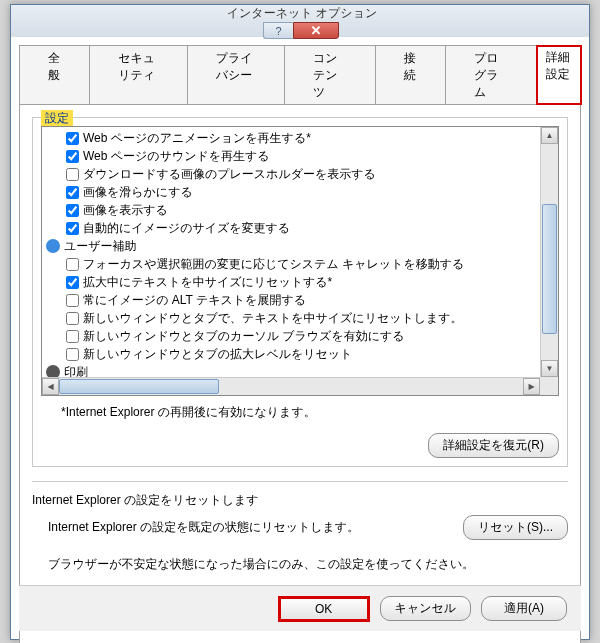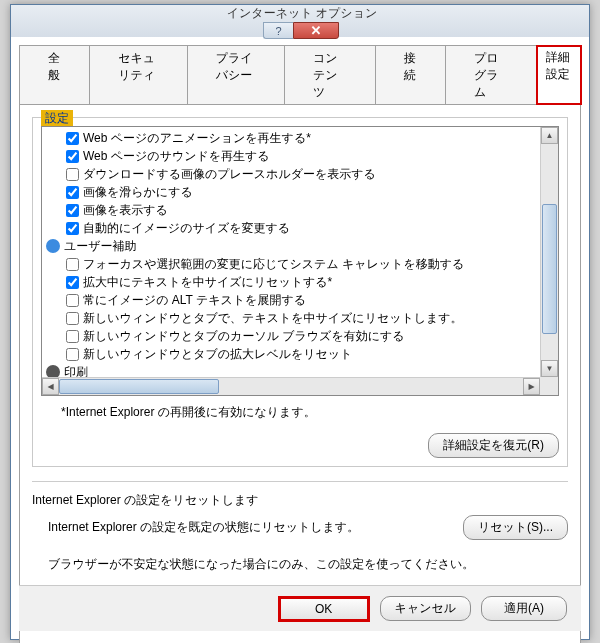--- a/index.html
+++ b/index.html
@@ -13,21 +13,21 @@
 .btn-close { width: 46px; background: linear-gradient(#e67a72,#c84b40); border:1px solid #8a3028; color:#fff; font-size:13px; font-weight:bold;}
 .btn-help{border-radius:0 0 0 3px;border-right:none}
 .btn-close{border-radius:0 0 3px 0}
 .client { position: absolute; left: 8px; top: 40px; right: 8px; bottom: 8px; }
 .tabs { display: flex; }
 .tab { padding: 4px 28px; font-size: 12px; border:1px solid #a0a0a0; border-bottom:none; background: #f4f4f4; margin-right:-1px; cursor:pointer;}
 .tab.active { background: #fff; position: relative; z-index:2;}
 .tab-hl { border:2px solid #d40000; padding:2px 8px;}
 .panel { border:1px solid #a0a0a0; margin-top:-1px; padding:12px; height: 548px; background:#fff; position:relative;}
 .groupbox { border:1px solid #c9c9c9; padding:8px; position:relative;}
-.group-label { position:absolute; top:-8px; left:8px; background:#eab308; padding:0 4px; font-size:12px; color:#003399;}
+.group-label { position:absolute; top:-8px; left:8px; background:#fde047; padding:0 4px; font-size:12px; color:#003399;}
 .setting-scroll { position:relative; border:1px solid #888; background:#fff; height:270px;}
 .settings { position:absolute; inset:0 18px 18px 0; overflow:hidden; padding:2px 4px;}
 .row { display:flex; align-items:center; font-size:12px; line-height:18px;}
 .row .indent{width:20px;}
 .row input[type=checkbox]{width:13px;height:13px;margin-right:4px;}
 .row .ico{width:14px;height:14px;border-radius:50%;margin-right:4px;}
 .vscroll{position:absolute;top:0;right:0;bottom:18px;width:18px;background:#e8e8e8;border-left:1px solid #ccc;}
 .vscroll .ar{height:17px;background:linear-gradient(#f6f6f6,#d8d8d8);border:1px solid #aaa;display:flex;align-items:center;justify-content:center;font-size:8px;color:#555;}
 .vscroll .track{position:absolute;top:17px;bottom:17px;left:0;right:0;}
 .vscroll .thumb{position:absolute;left:1px;right:1px;top:60px;height:130px;background:linear-gradient(90deg,#d9e6f3,#b8cfe5);border:1px solid #7d9ec5;border-radius:2px;}

